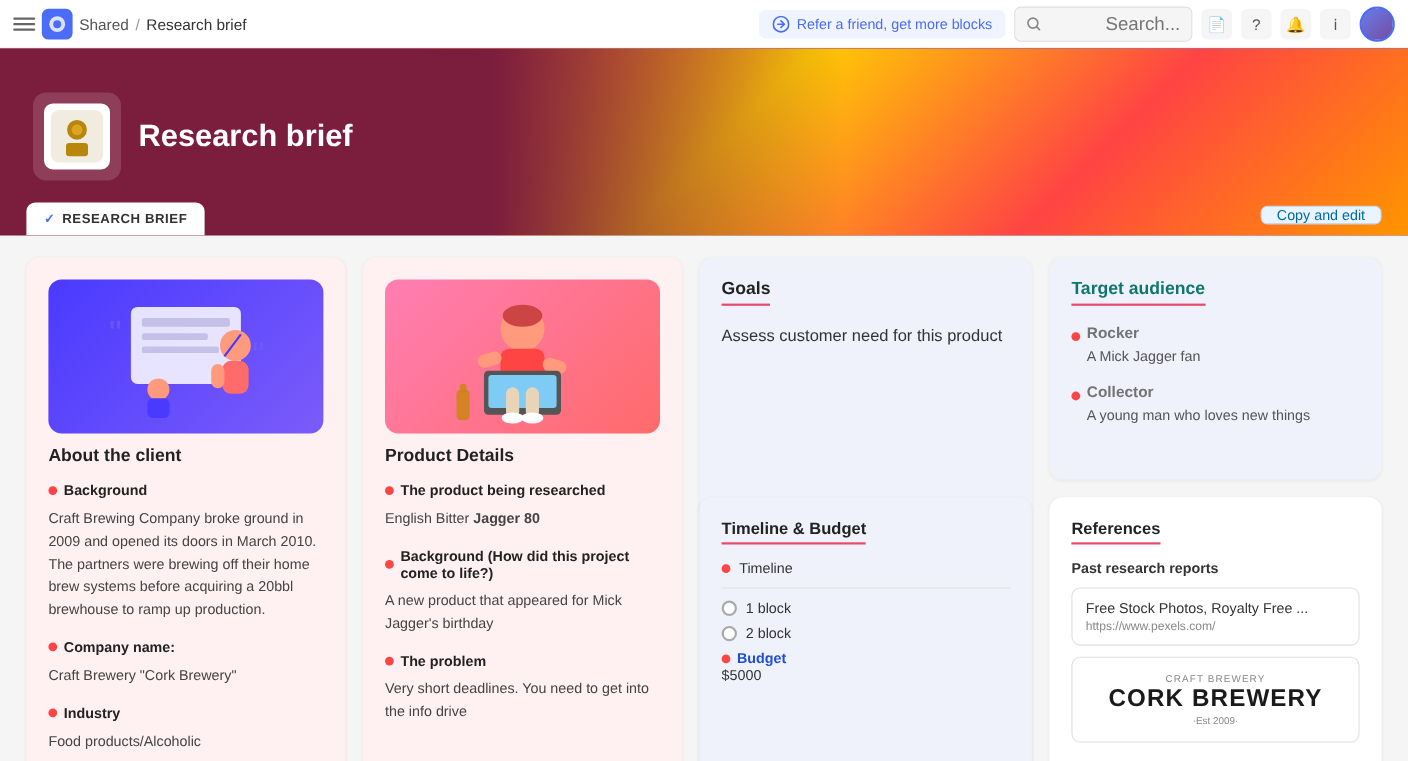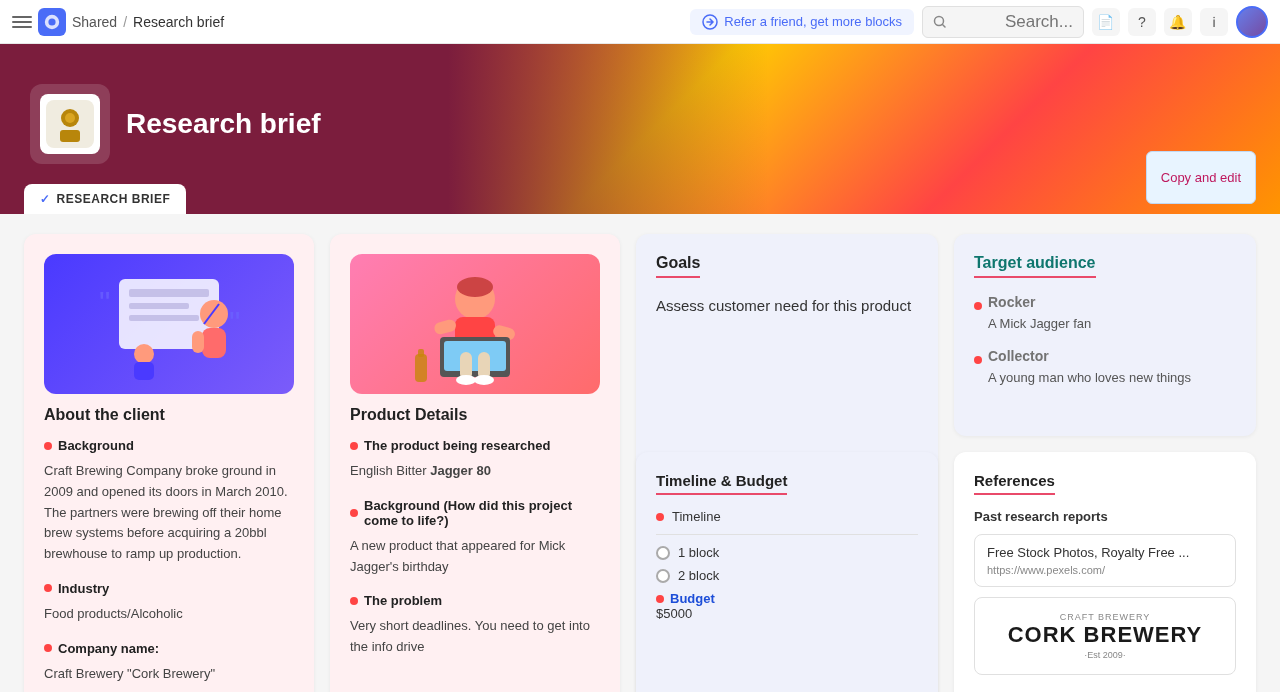--- a/index.html
+++ b/index.html
@@ -72,21 +72,21 @@
       background: #fff; border-radius: 8px 8px 0 0;
       padding: 8px 16px; font-size: 12px; font-weight: 600;
       color: #333; display: flex; align-items: center; gap: 6px;
       letter-spacing: 0.5px;
     }
     .tab-check { color: #4a6cf7; font-size: 12px; }
 
     .copy-edit-btn {
       position: absolute; bottom: 10px; right: 24px; z-index: 3;
       background: #e8f4ff; border: 1px solid #c0d9f5; border-radius: 6px;
-      padding: 18px 14px; font-size: 13px; color: #be185d; cursor: pointer;
+      padding: 0 14px; font-size: 13px; color: #0369a1; cursor: pointer;
       font-weight: 500;
     }
 
     
     .main-content {
       padding: 20px 24px;
       display: grid;
       grid-template-columns: 290px 290px 1fr 1fr;
       grid-template-rows: auto auto;
       gap: 16px;
@@ -285,31 +285,31 @@
       <div class="card-section-title">
         <span class="dot"></span>
         <span>Background</span>
       </div>
       <p class="card-text">Craft Brewing Company broke ground in 2009 and opened its doors in March 2010. The partners were brewing off their home brew systems before acquiring a 20bbl brewhouse to ramp up production.</p>
     </div>
 
     <div class="section-block">
       <div class="card-section-title">
         <span class="dot"></span>
+        <span>Company name:</span>
+      </div>
+      <p class="card-text">Craft Brewery "Cork Brewery"</p>
+    </div>
+
+    <div class="section-block">
+      <div class="card-section-title">
+        <span class="dot"></span>
         <span>Industry</span>
       </div>
       <p class="card-text">Food products/Alcoholic</p>
-    </div>
-
-    <div class="section-block">
-      <div class="card-section-title">
-        <span class="dot"></span>
-        <span>Company name:</span>
-      </div>
-      <p class="card-text">Craft Brewery "Cork Brewery"</p>
     </div>
   </div>
 
   <div class="card card-pink product-card">
 
     <div class="card-illustration illus-product">
       <svg width="220" height="130" viewBox="0 0 220 130" fill="none">
 
         <circle cx="110" cy="40" r="20" fill="#ff9a7c"></circle>
 

